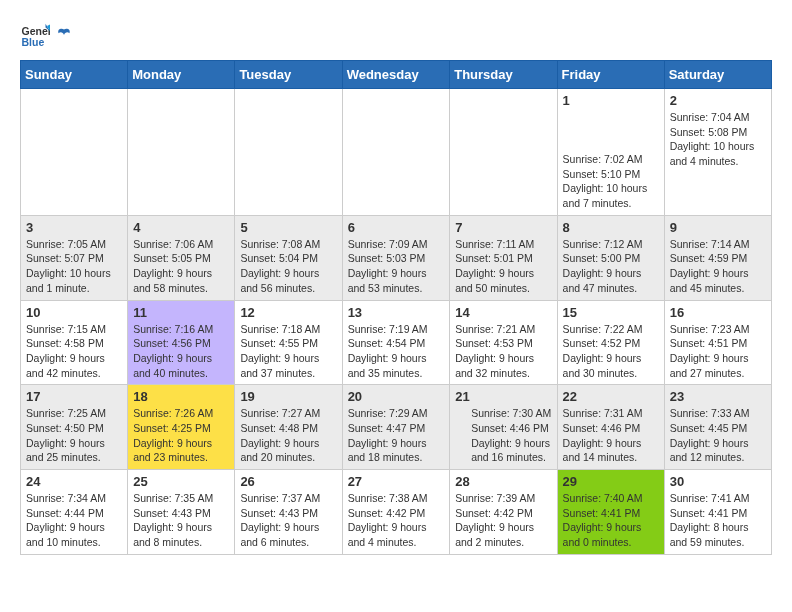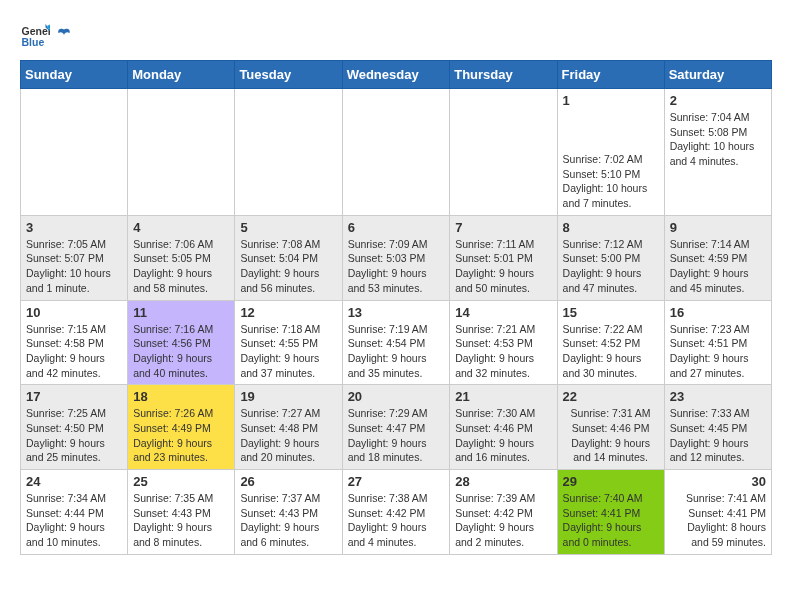--- a/index.html
+++ b/index.html
@@ -226,44 +226,44 @@
       <tr>
         <td style="background: rgb(235, 235, 235);">
           <span class="day-num">17</span>
           <div class="day-info" style="white-space: pre-line;">Sunrise: 7:25 AM
 Sunset: 4:50 PM
 Daylight: 9 hours and 25 minutes.</div>
         </td>
         <td style="background: #fde047;">
           <span class="day-num">18</span>
           <div class="day-info" style="white-space: pre-line;">Sunrise: 7:26 AM
-Sunset: 4:49 PM
+Sunset: 4:25 PM
 Daylight: 9 hours and 23 minutes.</div>
         </td>
         <td style="background: rgb(235, 235, 235); margin-top: 18px;">
           <span class="day-num">19</span>
           <div class="day-info" style="white-space: pre-line;">Sunrise: 7:27 AM
 Sunset: 4:48 PM
 Daylight: 9 hours and 20 minutes.</div>
         </td>
         <td style="background: rgb(235, 235, 235);">
           <span class="day-num">20</span>
           <div class="day-info" style="white-space: pre-line;">Sunrise: 7:29 AM
 Sunset: 4:47 PM
 Daylight: 9 hours and 18 minutes.</div>
         </td>
         <td style="background: rgb(235, 235, 235);">
           <span class="day-num">21</span>
-          <div class="day-info" style="white-space: pre-line;">Sunrise: 7:30 AM
+          <div class="day-info" style="white-space: pre-line; margin-left: 16px;">Sunrise: 7:30 AM
 Sunset: 4:46 PM
 Daylight: 9 hours and 16 minutes.</div>
         </td>
         <td style="background: rgb(235, 235, 235);">
           <span class="day-num">22</span>
-          <div class="day-info" style="white-space: pre-line; text-align: center;">Sunrise: 7:31 AM
+          <div class="day-info" style="white-space: pre-line;">Sunrise: 7:31 AM
 Sunset: 4:46 PM
 Daylight: 9 hours and 14 minutes.</div>
         </td>
         <td style="background: rgb(235, 235, 235);">
           <span class="day-num">23</span>
           <div class="day-info" style="white-space: pre-line;">Sunrise: 7:33 AM
 Sunset: 4:45 PM
 Daylight: 9 hours and 12 minutes.</div>
         </td>
       </tr>
@@ -297,21 +297,21 @@
           <div class="day-info" style="white-space: pre-line;">Sunrise: 7:39 AM
 Sunset: 4:42 PM
 Daylight: 9 hours and 2 minutes.</div>
         </td>
         <td style="background: #84cc16;">
           <span class="day-num">29</span>
           <div class="day-info" style="white-space: pre-line;">Sunrise: 7:40 AM
 Sunset: 4:41 PM
 Daylight: 9 hours and 0 minutes.</div>
         </td>
-        <td style="background: rgb(255, 255, 255); text-align: right;">
+        <td style="background: rgb(255, 255, 255);">
           <span class="day-num">30</span>
           <div class="day-info" style="white-space: pre-line;">Sunrise: 7:41 AM
 Sunset: 4:41 PM
 Daylight: 8 hours and 59 minutes.</div>
         </td>
       </tr>
     </tbody>
 </table>
 
 </body></html>

